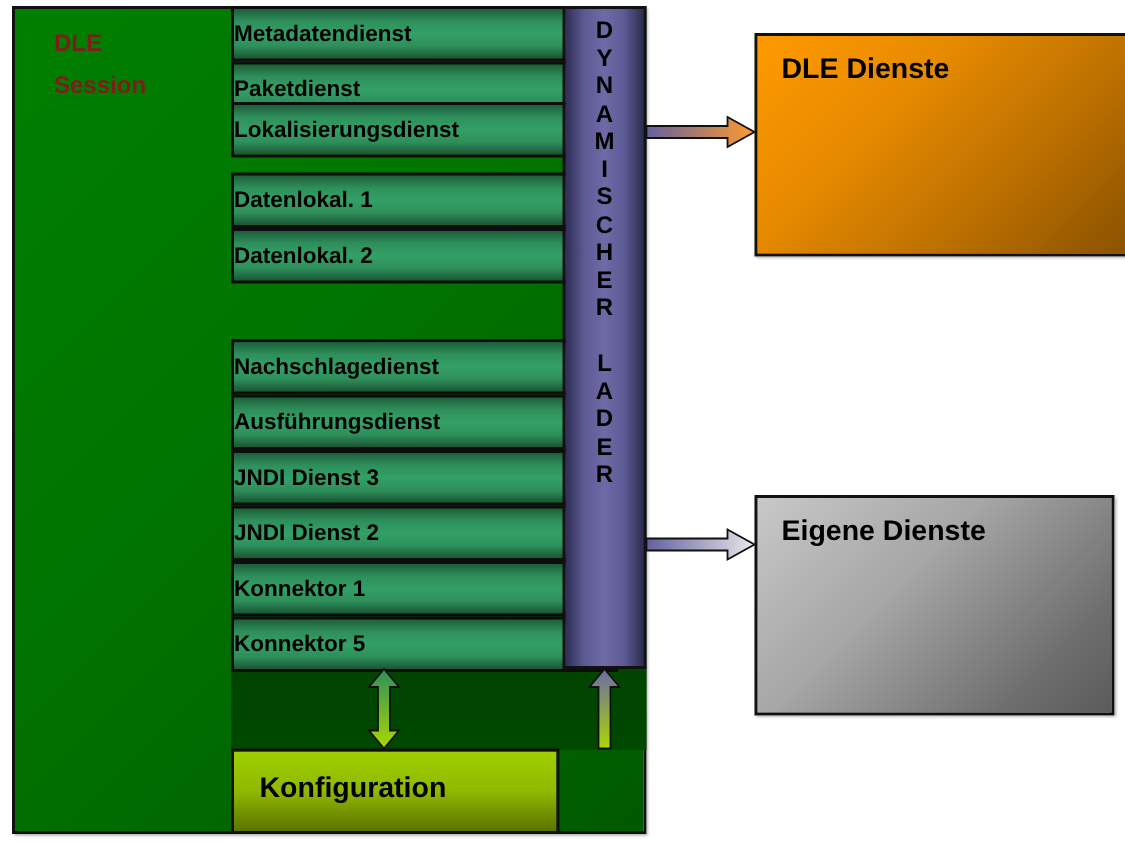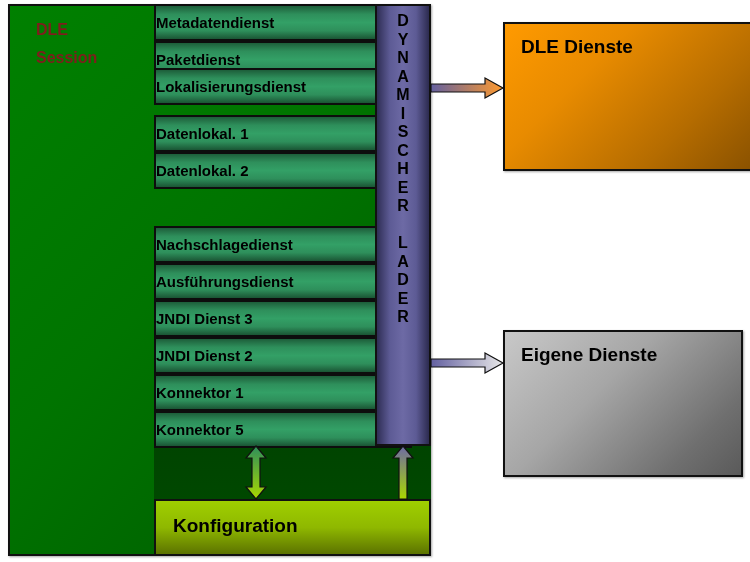--- a/index.html
+++ b/index.html
@@ -31,21 +31,21 @@
       left: 375px; top: 4px; width: 56px; height: 442px;
       border: 2px solid #111;
       background: linear-gradient(90deg, #2f2e55 0%, #5d5b95 25%, #6d6aa5 50%, #5d5b95 75%, #2c2b50 100%);
     }
     .loader-letters {
       left: 375px; top: 12px; width: 56px; text-align: center;
       font-weight: bold; font-size: 16px; color: #000;
     }
     .loader-letters span { display: block; height: 18.5px; line-height: 18.5px; }
     .config {
-      left: 154px; top: 499px; width: 277px; height: 57px;
+      left: 154px; top: 499px; width: 219px; height: 57px;
       border: 2px solid #111;
       background: linear-gradient(180deg, #9fcf00 0%, #8fb800 50%, #5c7300 100%);
       font-weight: bold; font-size: 19px; color: #000;
       padding-left: 17px; line-height: 50px;
     }
     .dle-box {
       left: 503px; top: 22px; width: 292px; height: 149px;
       border: 2px solid #111;
       background: linear-gradient(135deg, #ff9a00 0%, #e88b00 30%, #b56c00 65%, #7a4800 100%);
       box-shadow: 1px 1px 2px rgba(0,0,0,0.35);

